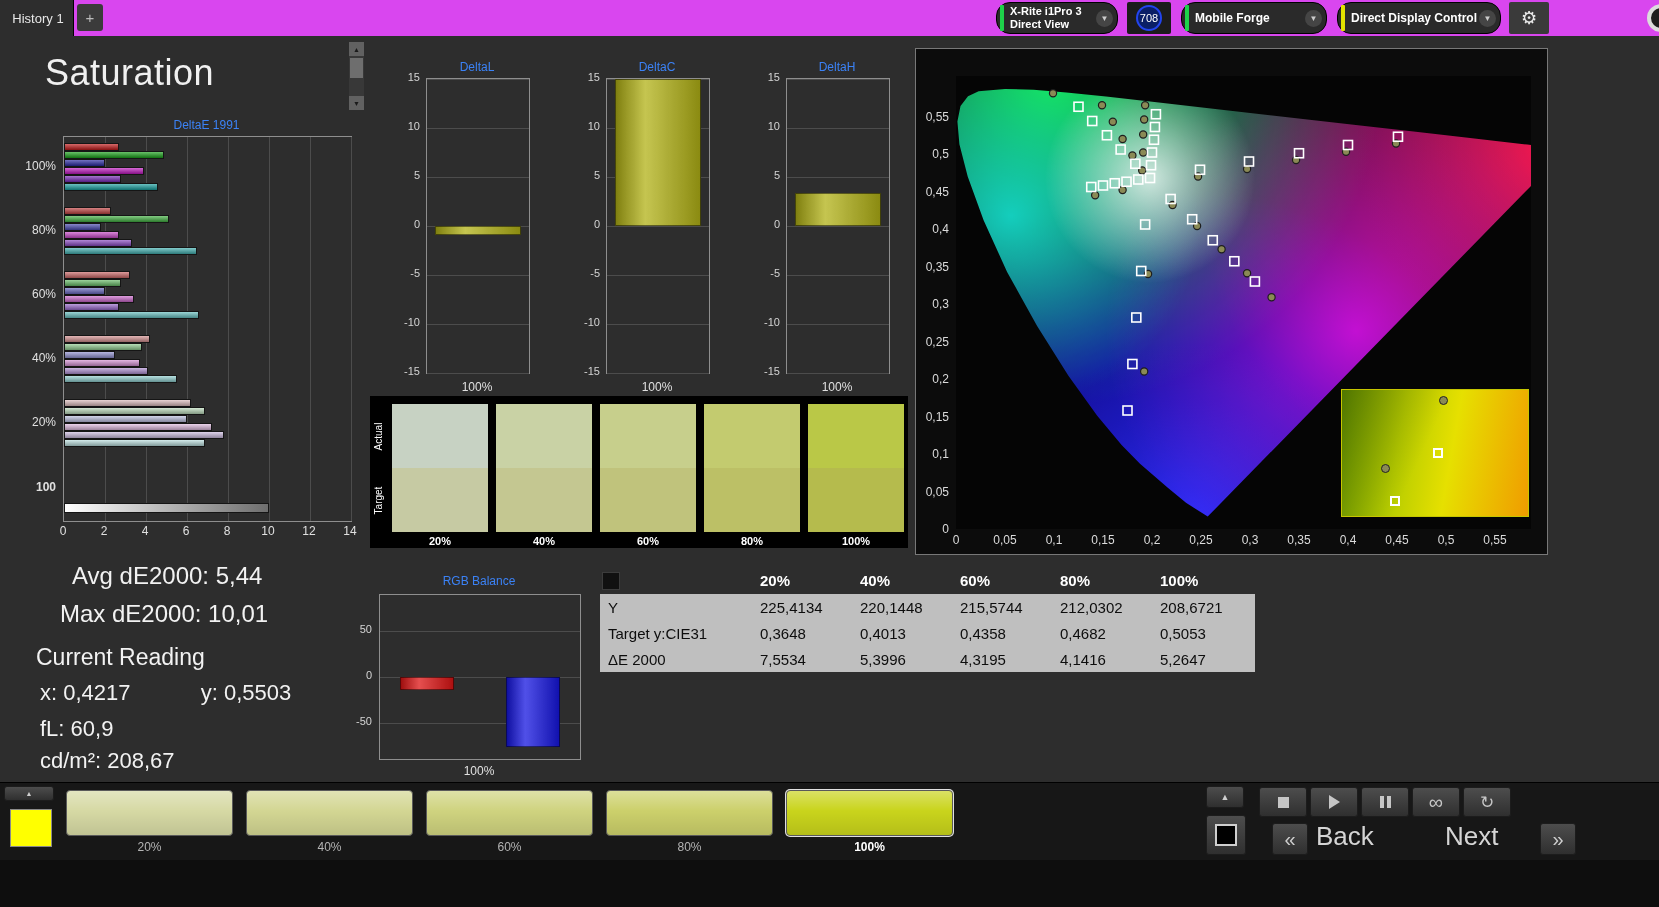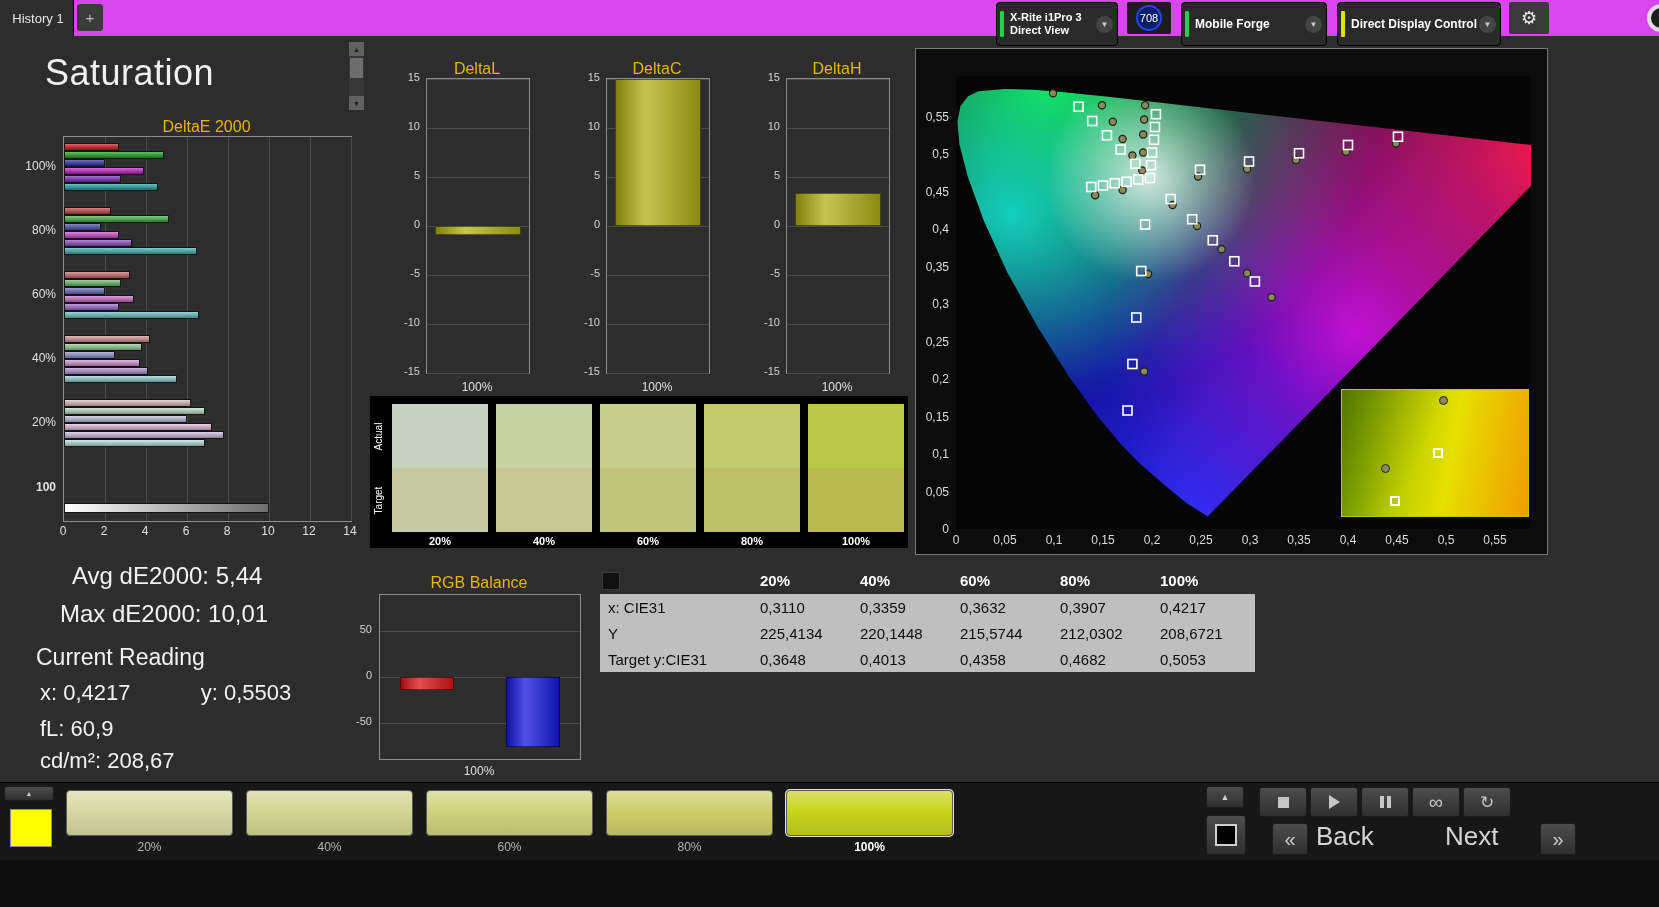--- a/index.html
+++ b/index.html
@@ -5,38 +5,38 @@
   html,body{margin:0;padding:0}
   body{width:1659px;height:907px;position:relative;overflow:hidden;background:#2d2d2d;
        font-family:"Liberation Sans",sans-serif;color:#e8e8e8}
 
   
   #topbar{position:absolute;top:0;left:3px;width:1659px;height:36px;background:#d946ef;z-index:20}
   .tab{position:absolute;top:0;left:0;width:70px;height:36px;background:#2d2d2d;border-right:1px solid #000;
        display:flex;align-items:center;justify-content:center;font-size:13px;color:#e8e8e8;cursor:default}
   .plustab{position:absolute;top:4px;left:74px;width:26px;height:27px;background:#3b3b3b;border-radius:3px;
        display:flex;align-items:center;justify-content:center;font-size:15px;color:#bbb}
-  .instr{position:absolute;top:2px;height:44px;background:#2a2a2a;border:1px solid #000;border-radius:4px;
+  .instr{position:absolute;top:2px;height:32px;background:#2a2a2a;border:1px solid #000;border-radius:14px;
        display:flex;align-items:center;box-sizing:border-box}
   .accent{width:4px;height:26px;margin:0 6px 0 3px;border-radius:1px}
   .instr .lines{font-size:11px;font-weight:bold;line-height:13px;color:#fff;white-space:nowrap}
   .instr .one-line{font-size:12px;font-weight:bold;color:#fff;white-space:nowrap}
   .chev{width:17px;height:17px;border-radius:50%;background:#454545;color:#ccc;font-size:8px;flex:none;
        display:flex;align-items:center;justify-content:center;margin-left:auto;margin-right:4px}
   #badge-tile{position:absolute;top:2px;left:1124px;width:44px;height:32px;background:#1c1c1c;border-radius:2px;
        display:flex;align-items:center;justify-content:center}
   #badge-circle{width:26px;height:26px;border-radius:50%;background:#0a1f66;border:2px solid #2244ee;box-sizing:border-box;
        display:flex;align-items:center;justify-content:center;font-size:11px;color:#fff}
   #gear-btn{position:absolute;top:2px;left:1506px;width:40px;height:32px;background:#3a3a3a;border-radius:2px;
        display:flex;align-items:center;justify-content:center;font-size:18px;color:#e8e8e8}
   #edge-circle{position:absolute;top:4px;left:1644px;width:28px;height:28px;border-radius:50%;
        background:#1d1d1d;border:4px solid #dcdcdc;box-sizing:border-box}
 
   
-  .ctitle{position:absolute;top:2px;font-size:16px;color:#eab308;text-align:center}
+  .ctitle{position:absolute;top:2px;font-size:12px;color:#3b82f6;text-align:center}
   .cxlabel{position:absolute;font-size:12px;color:#e0e0e0;text-align:center}
   .vchart{position:absolute;width:140px;height:340px}
   .vchart .ctitle{left:30px;width:102px}
   .vyaxis{position:absolute;left:0;top:20px;width:27px;height:294px}
   .vplot{position:absolute;left:30px;top:20px;width:102px;height:294px;border:1px solid #8e8e8e;box-sizing:content-box}
   .vchart .cxlabel{left:30px;width:102px;top:322px}
   .vtick{position:absolute;right:3px;font-size:11px;color:#d4d4d4;text-align:right;width:24px}
   .hgrid{position:absolute;left:0;width:100%;height:1px;background:#4c4c4c}
   .vbar{position:absolute;box-sizing:border-box;border:1px solid rgba(0,0,0,.5);
         background-image:linear-gradient(to right,rgba(0,0,0,.28),rgba(255,255,255,.25) 35%,rgba(0,0,0,.22))}
@@ -178,21 +178,21 @@
   <div class="sb-btn" style="top:0">
       <span>▲</span>
     </div>
   <div id="sb-thumb"></div>
   <div class="sb-btn" style="bottom:0">
       <span>▼</span>
     </div>
 </div>
 
 <div id="dechart">
-  <div class="ctitle">DeltaE 2000</div>
+  <div class="ctitle">DeltaE 1991</div>
   <div id="de-yaxis">
       <div class="deylab" style="top: 23px;">100%</div>
       <div class="deylab" style="top: 87px;">80%</div>
       <div class="deylab" style="top: 151px;">60%</div>
       <div class="deylab" style="top: 215px;">40%</div>
       <div class="deylab" style="top: 279px;">20%</div>
       <div class="deylab" style="top: 344px; font-weight: bold;">100</div>
     </div>
   <div id="de-plot">
       <div class="vgrid" style="left: 14.2857%;"></div>
@@ -539,42 +539,42 @@
   <div class="hdr" id="tbl-hdr">
       <div class="cell"></div>
       <div class="cell">20%</div>
       <div class="cell">40%</div>
       <div class="cell">60%</div>
       <div class="cell">80%</div>
       <div class="cell">100%</div>
     </div>
   <div id="tbl-body">
       <div class="row odd">
-        <div class="cell">x: CIE31</div>
-        <div class="cell">0,3110</div>
-        <div class="cell">0,3359</div>
-        <div class="cell">0,3632</div>
-        <div class="cell">0,3907</div>
-        <div class="cell">0,4217</div>
-      </div>
-      <div class="row odd">
         <div class="cell">Y</div>
         <div class="cell">225,4134</div>
         <div class="cell">220,1448</div>
         <div class="cell">215,5744</div>
         <div class="cell">212,0302</div>
         <div class="cell">208,6721</div>
       </div>
       <div class="row odd">
         <div class="cell">Target y:CIE31</div>
         <div class="cell">0,3648</div>
         <div class="cell">0,4013</div>
         <div class="cell">0,4358</div>
         <div class="cell">0,4682</div>
         <div class="cell">0,5053</div>
+      </div>
+      <div class="row odd">
+        <div class="cell">ΔE 2000</div>
+        <div class="cell">7,5534</div>
+        <div class="cell">5,3996</div>
+        <div class="cell">4,3195</div>
+        <div class="cell">4,1416</div>
+        <div class="cell">5,2647</div>
       </div>
     </div>
 </div>
 
 <div id="bottombar">
   <div class="dim"></div>
 
   <div class="minibtn" style="left:4px;top:3px;width:50px;height:15px;font-size:7px">
     <span>▲</span>
   </div>

